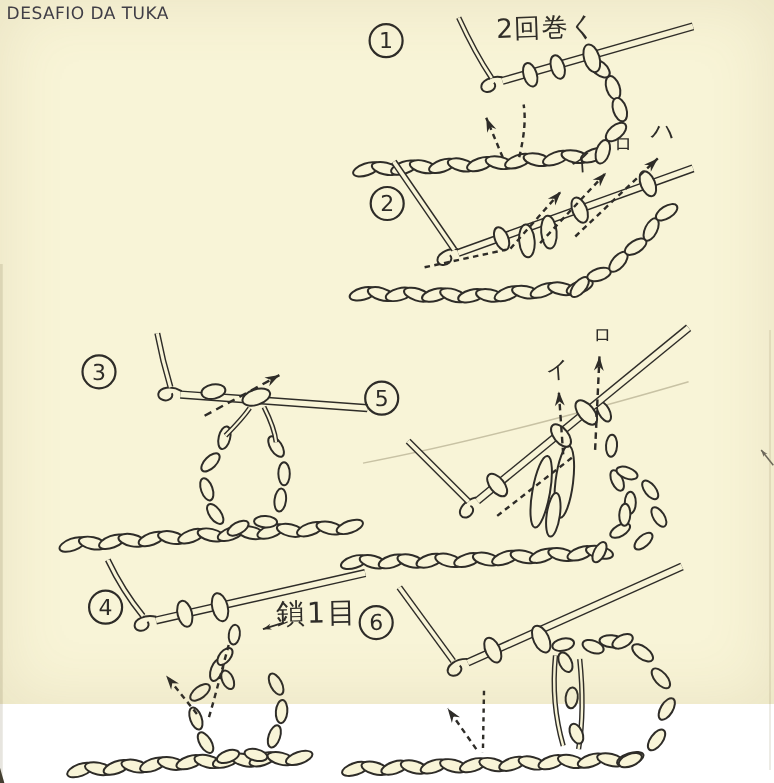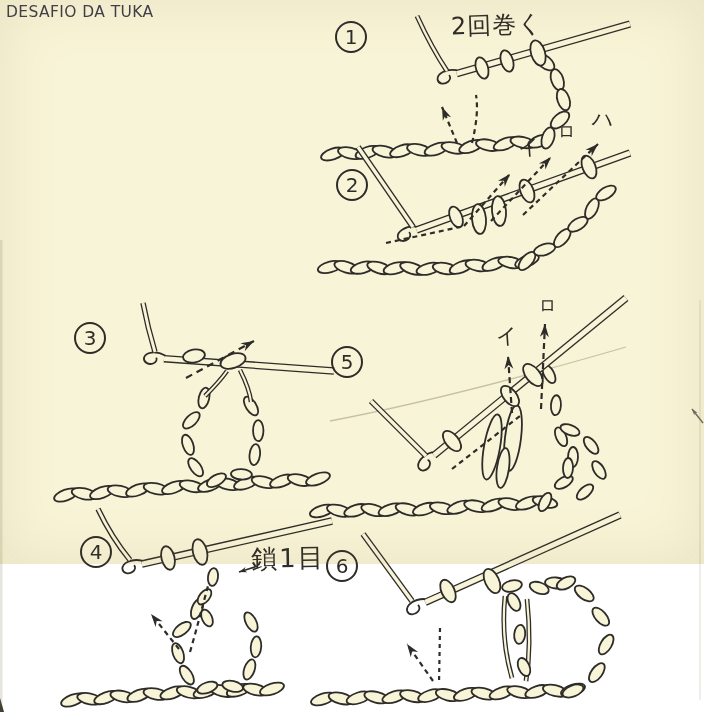--- a/index.html
+++ b/index.html
@@ -1,19 +1,19 @@
 <!DOCTYPE html>
 <html><head>
 <meta charset="utf-8">
 <title>Crochet step diagram scan</title>
 <style>
   *{margin:0;padding:0;box-sizing:border-box}
   html,body{width:704px;height:712px;overflow:hidden}
   .page{
-    position:relative;width:704px;height:564px;
+    position:relative;width:704px;height:640px;
     background:#f8f4d7;
     font-family:"DejaVu Sans",sans-serif;color:#2e2c28;
   }
   .page::after{ 
     content:"";position:absolute;inset:0;pointer-events:none;
     box-shadow:inset 0 0 60px rgba(150,130,70,.14);
   }
   svg.art{position:absolute;left:0;top:0}
   .txt{position:absolute;white-space:nowrap;color:#2e2c28;line-height:1}
   .watermark{

